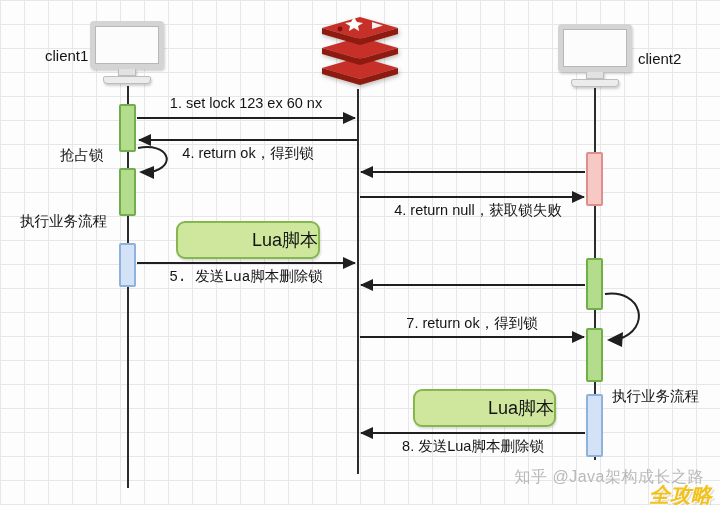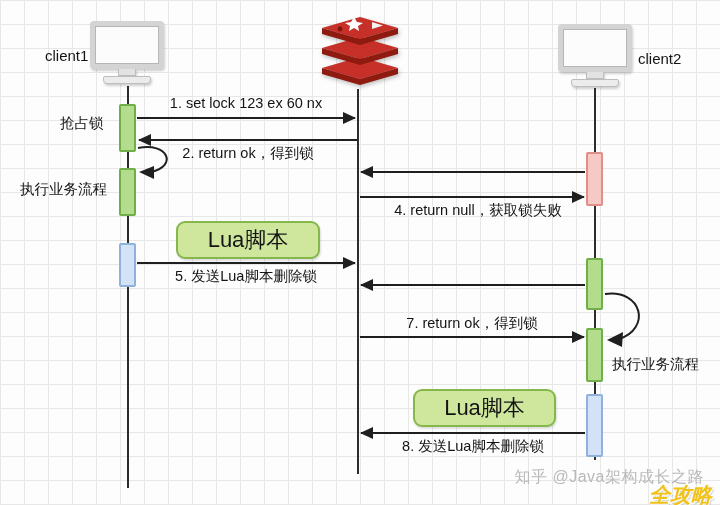--- a/index.html
+++ b/index.html
@@ -26,24 +26,24 @@
   .activation { position:absolute; width:17px; border:2px solid; border-radius:2px; }
   .act-green { background:#b4dc8d; border-color:#6fae48; }
   .act-blue  { background:#d3e2f6; border-color:#8fb2dd; }
   .act-pink  { background:#f6c9c5; border-color:#de8f8a; }
   
   .msg-line { position:absolute; height:0; border-top:2px solid #1f1f1f; }
   .head { position:absolute; width:0; height:0; top:-7px; }
   .head-right { right:-1px; border-left:13px solid #1f1f1f; border-top:6px solid transparent; border-bottom:6px solid transparent; }
   .head-left  { left:-1px;  border-right:13px solid #1f1f1f; border-top:6px solid transparent; border-bottom:6px solid transparent; }
   .msg-text { position:absolute; font-size:14.5px; text-align:center; white-space:nowrap; }
-  .side-label { position:absolute; font-size:14.5px; white-space:nowrap; }
+  .side-label { position:absolute; font-size:14.5px; white-space:nowrap;margin-top:32px; }
   
   .lua-box { position:absolute; background:#cfe79d; border:2px solid #85b74c; border-radius:9px;
-             display:flex; align-items:center; justify-content:center; font-size:22px;
+             display:flex; align-items:center; justify-content:flex-end; font-size:18px;
              box-shadow:1px 2px 2px rgba(0,0,0,0.12); }
   .selfloop { position:absolute; }
   
   .wm-credit { position:absolute; right:16px; top:467px; font-size:16px; color:#b9b9b9; letter-spacing:0.5px; }
   .wm-badge  { position:absolute; right:8px; top:481px; font-size:21px; font-weight:bold; font-style:italic;
                color:#f3c21a; text-shadow:1px 1px 0 rgba(255,255,255,0.9), 2px 2px 1px rgba(0,0,0,0.15); }
 </style>
 </head>
 <body>
 
@@ -98,21 +98,21 @@
   <div class="side-label" style="left:612px; top:355px;">执行业务流程</div>
 
   <div class="msg-text" style="left:137px; top:95px; width:218px;">1. set lock 123 ex 60 nx</div>
   <div class="msg-line" style="left:137px; top:117px; width:218px;">
     <span class="head head-right"></span>
   </div>
 
   <div class="msg-line" style="left:139px; top:139px; width:218px;">
     <span class="head head-left"></span>
   </div>
-  <div class="msg-text" style="left:139px; top:144px; width:218px;">2. return ok，得到锁</div>
+  <div class="msg-text" style="left:139px; top:144px; width:218px;">4. return ok，得到锁</div>
 
   <svg class="selfloop" style="left:136px; top:142px;" width="46" height="40" viewBox="0 0 46 40">
     <path d="M2,6 C32,0 42,24 15,30" fill="none" stroke="#1f1f1f" stroke-width="2"></path>
     <path d="M18,24 L3,30 L18,37 Z" fill="#1f1f1f"></path>
   </svg>
 
   <div class="msg-line" style="left:361px; top:171px; width:224px;">
     <span class="head head-left"></span>
   </div>
 
@@ -121,21 +121,21 @@
   </div>
   <div class="msg-text" style="left:360px; top:201px; width:224px;padding-left:12px;">4. return null，获取锁失败</div>
 
   <div class="lua-box" style="left:176px; top:221px; width:144px; height:38px;">
     <span>Lua脚本</span>
   </div>
 
   <div class="msg-line" style="left:137px; top:262px; width:218px;">
     <span class="head head-right"></span>
   </div>
-  <div class="msg-text" style="left:137px; top:267px; width:218px;">5. 发送Lua脚本删除锁</div>
+  <div class="msg-text" style="left:137px; top:267px; width:218px;font-family:Liberation Mono, monospace;">5. 发送Lua脚本删除锁</div>
 
   <div class="msg-line" style="left:361px; top:284px; width:224px;">
     <span class="head head-left"></span>
   </div>
 
   <svg class="selfloop" style="left:603px; top:287px;" width="52" height="64" viewBox="0 0 52 64">
     <path d="M2,7 C40,2 48,42 16,52" fill="none" stroke="#1f1f1f" stroke-width="2"></path>
     <path d="M20,45 L4,53 L19,60 Z" fill="#1f1f1f"></path>
   </svg>
 

